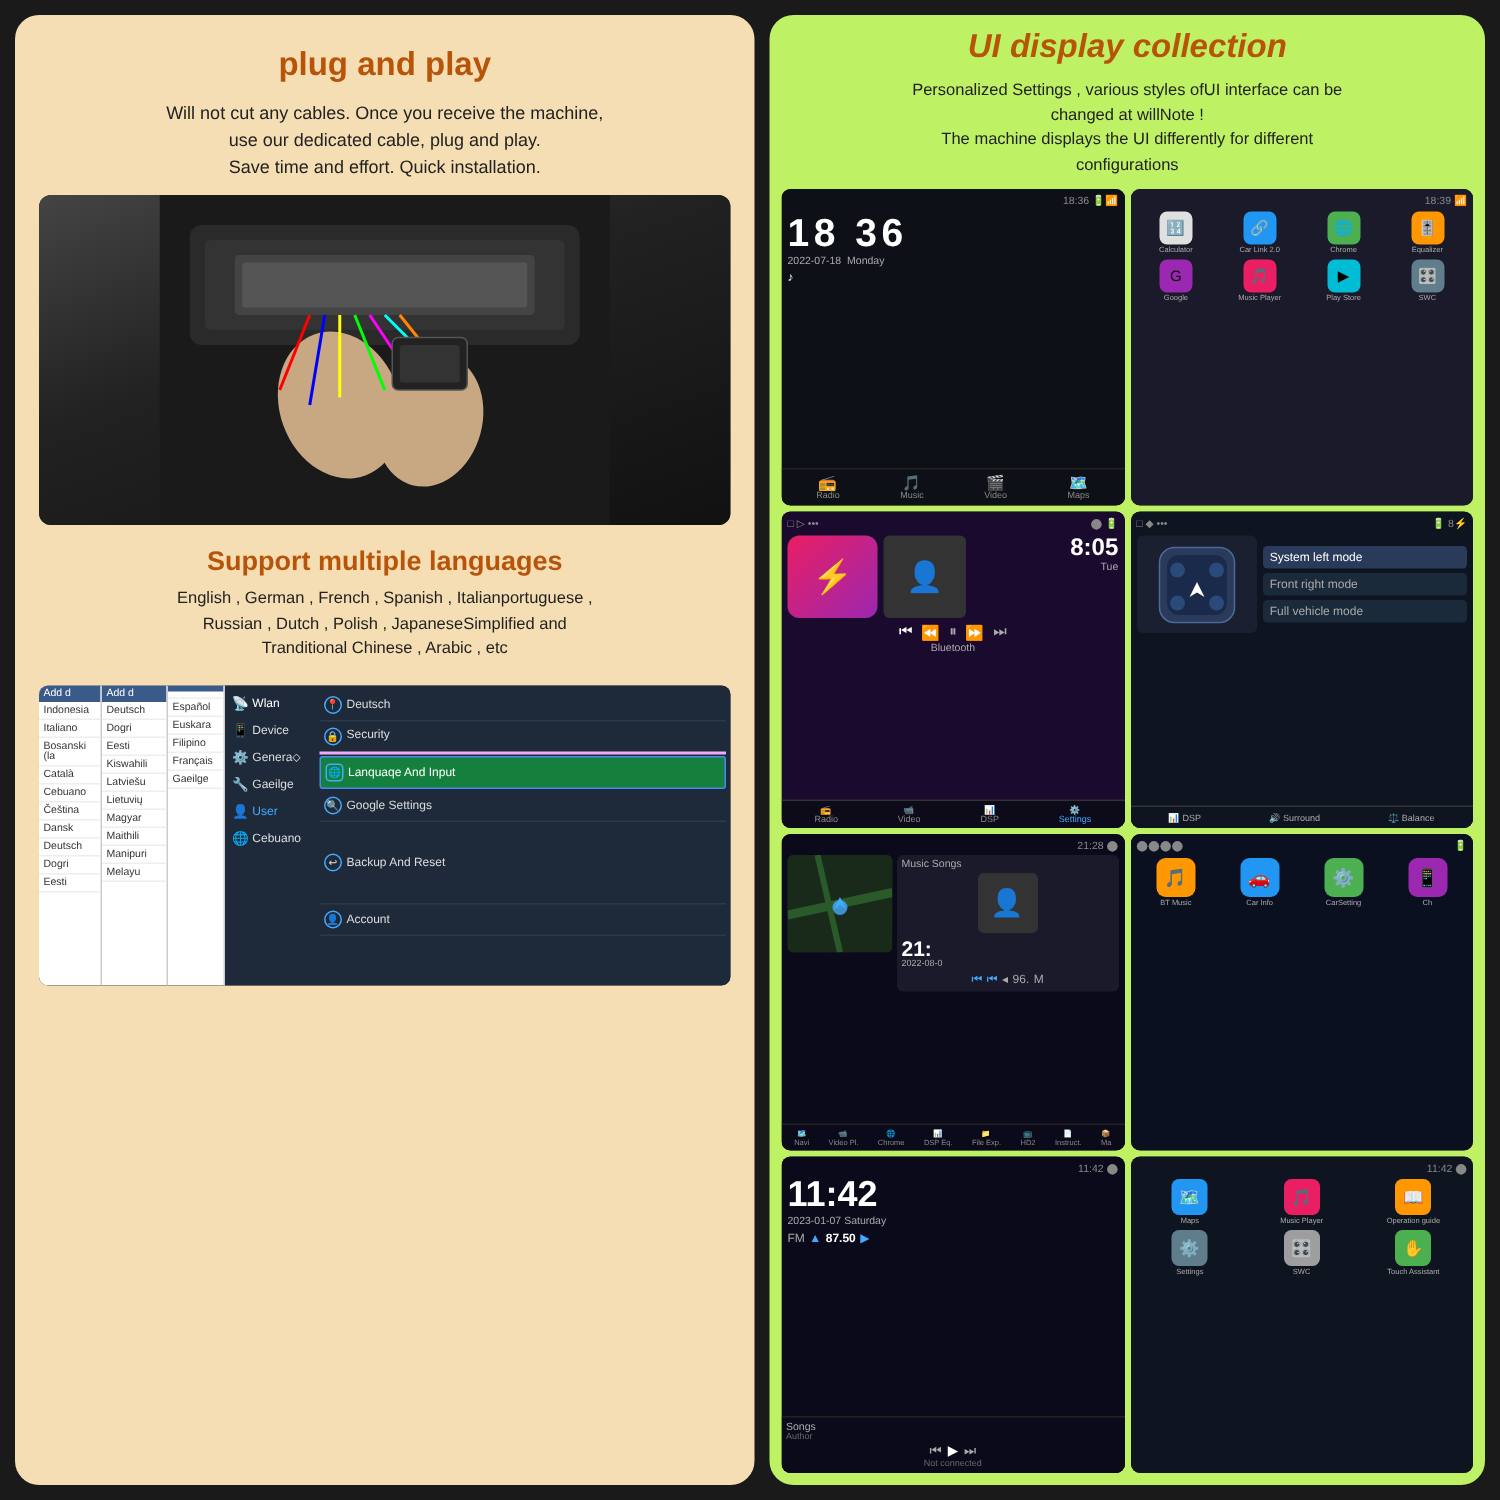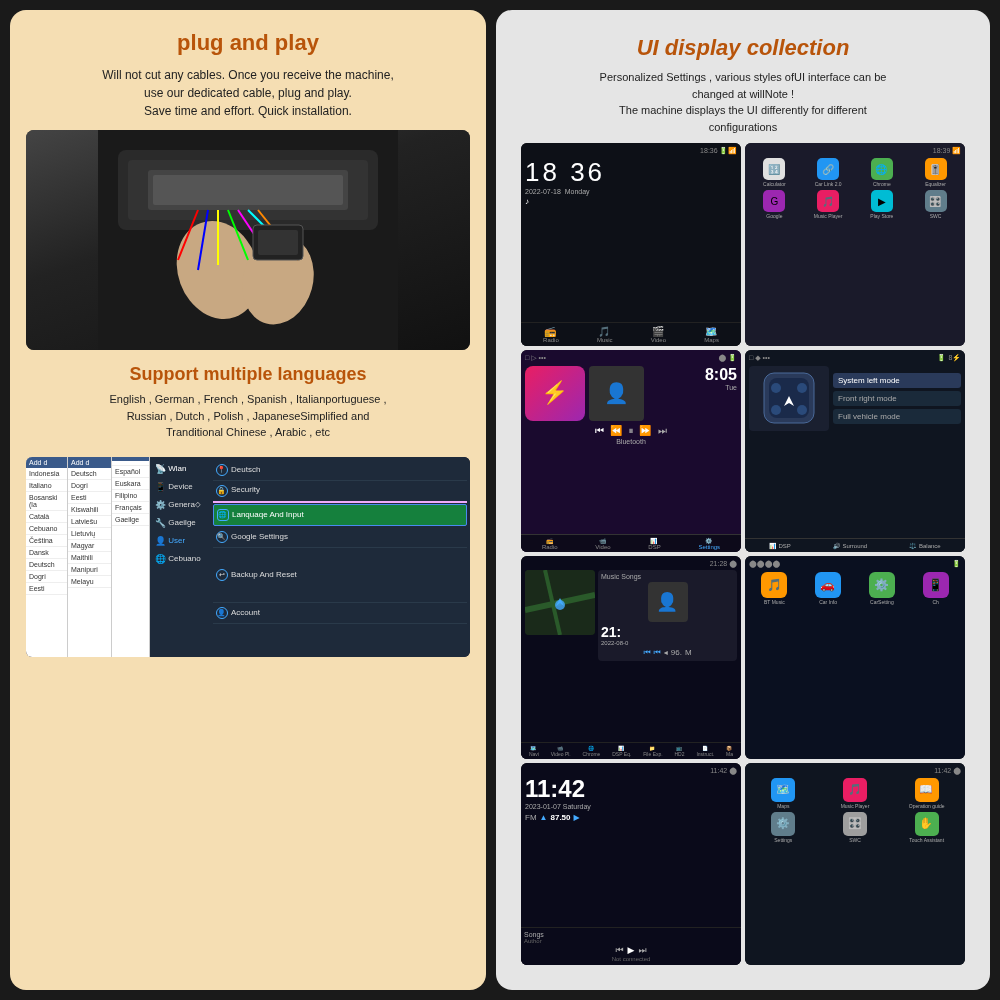--- a/index.html
+++ b/index.html
@@ -21,24 +21,24 @@
       background: #f5deb3;
       border-radius: 16px;
       flex: 1;
       padding: 20px 16px;
       display: flex;
       flex-direction: column;
       gap: 10px;
       overflow: hidden;
     }
     .right-panel {
-      background: #e5e5e5;
+      background: #bef264;
       border-radius: 16px;
       flex: 1;
-      padding: 25px;
+      padding: 8px;
       display: flex;
       flex-direction: column;
       gap: 8px;
       overflow: hidden;
     }
     .section-title {
       font-size: 22px;
       font-weight: bold;
       color: #b8540a;
       text-align: center;
@@ -284,21 +284,21 @@
       changed at willNote !<br>
       The machine displays the UI differently for different<br>
       configurations
     </div>
 
     <div class="ui-grid">
 
       <div class="ui-cell">
         <div style="background:#0d1017;height:100%;padding:4px;position:relative;overflow:hidden;">
           <div style="font-size:7px;color:#888;text-align:right;">18:36 🔋📶</div>
-          <div style="font-size:26px;color:#fff;font-weight:normal;letter-spacing:3px;margin-top:2px;">18 36</div>
+          <div style="font-size:26px;color:#fff;font-weight:bold;letter-spacing:3px;margin-top:2px;">18 36</div>
           <div style="font-size:7px;color:#aaa;">2022-07-18&nbsp;&nbsp;Monday</div>
           <div style="font-size:8px;color:#fff;margin-top:2px;">♪</div>
 
           <div style="position:absolute;bottom:0;left:0;right:0;display:flex;justify-content:space-around;padding:3px;border-top:1px solid #222;background:#0d1017;">
             <div style="text-align:center;">
               <div style="font-size:10px;">📻</div>
               <div style="font-size:6px;color:#888;">Radio</div>
             </div>
             <div style="text-align:center;">
               <div style="font-size:10px;">🎵</div>

